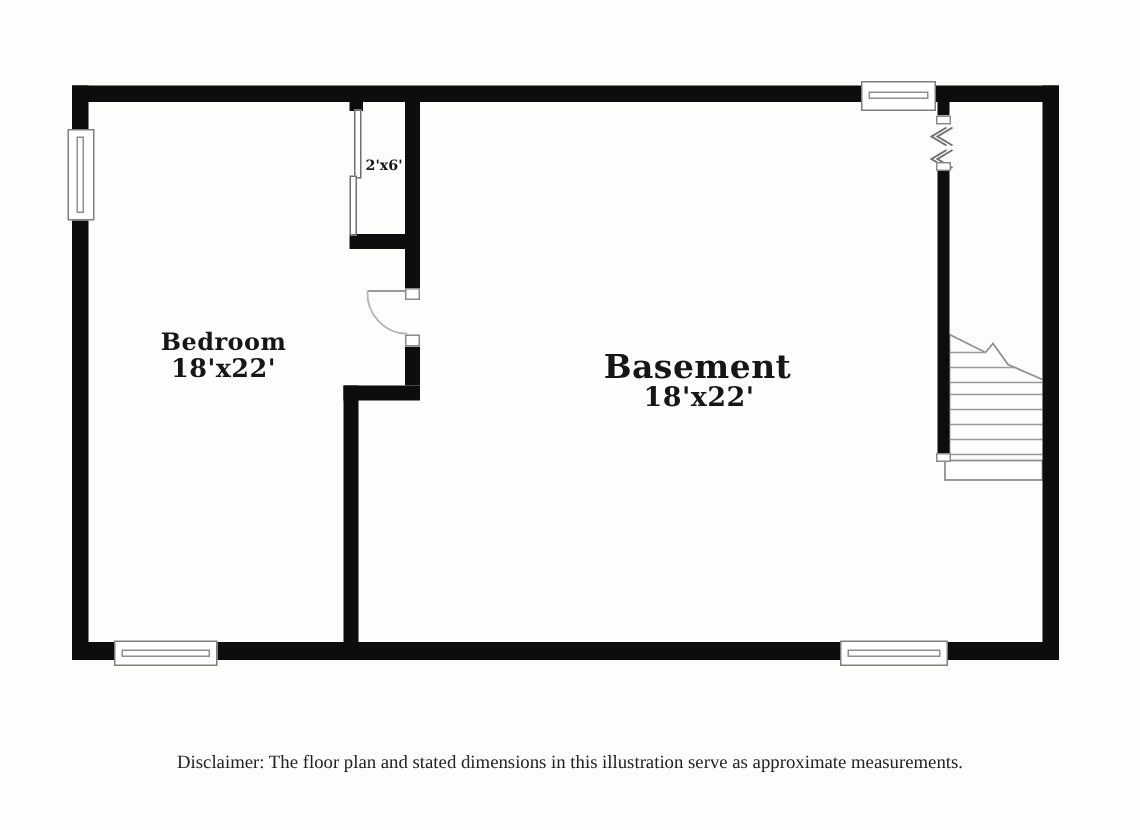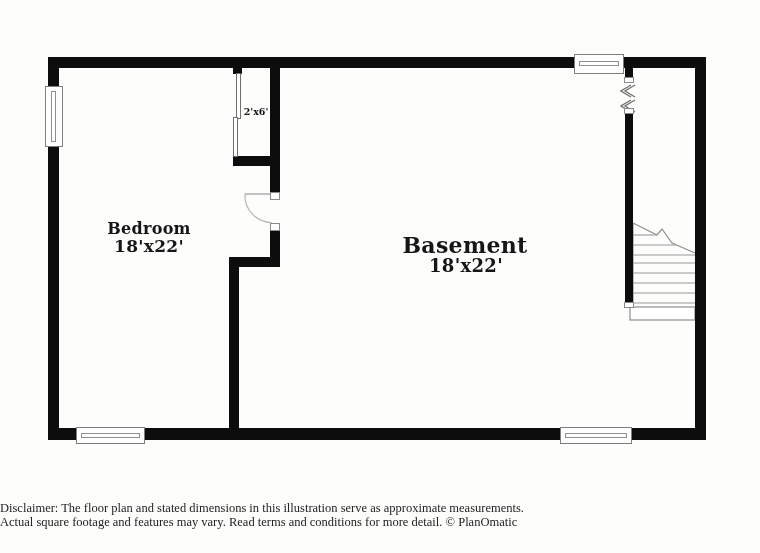--- a/index.html
+++ b/index.html
@@ -30,21 +30,21 @@
   .room-label{
     position:absolute;z-index:5;color:#161616;font-weight:bold;text-align:center;
     white-space:nowrap;transform:translate(-50%,-50%);letter-spacing:0.3px;
   }
   .lbl-bedroom{font-size:16px;}
   .lbl-bedroom-dims{font-size:17px;}
   .lbl-basement{font-size:22px;}
   .lbl-basement-dims{font-size:18px;}
   .lbl-closet{font-size:9.5px;letter-spacing:0px;}
   .disclaimer{
-    position:absolute;left:0;width:760px;color:#222222;
+    position:absolute;left:0;width:760px;text-align:center;color:#222222;
     font-size:12.5px;line-height:14px;z-index:5;
     font-family:"Liberation Serif","DejaVu Serif",serif;
   }
 </style>
 </head>
 <body>
 
 <div class="canvas">
 
   <div class="wall" style="left:48px;top:57px;width:530px;height:11px;"></div>
@@ -120,15 +120,14 @@
     <rect x="4" y="91" width="65" height="13" fill="#ffffff" stroke="#8f8f8f" stroke-width="1.2"></rect>
   </svg>
 
   <div class="room-label lbl-bedroom" style="left:149px;top:228px;">Bedroom</div>
   <div class="room-label lbl-bedroom-dims" style="left:149px;top:246px;">18'x22'</div>
   <div class="room-label lbl-basement" style="left:465px;top:245px;">Basement</div>
   <div class="room-label lbl-basement-dims" style="left:466px;top:265px;">18'x22'</div>
   <div class="room-label lbl-closet" style="left:256px;top:111px;">2'x6'</div>
 
   <div class="disclaimer" style="top:501px;">Disclaimer: The floor plan and stated dimensions in this illustration serve as approximate measurements.</div>
-  <div class="disclaimer" style="top:515px;">Actual square footage and features may vary. Read terms and conditions for more detail. © PlanOmatic</div>
 
 </div>
 
 </body></html>

